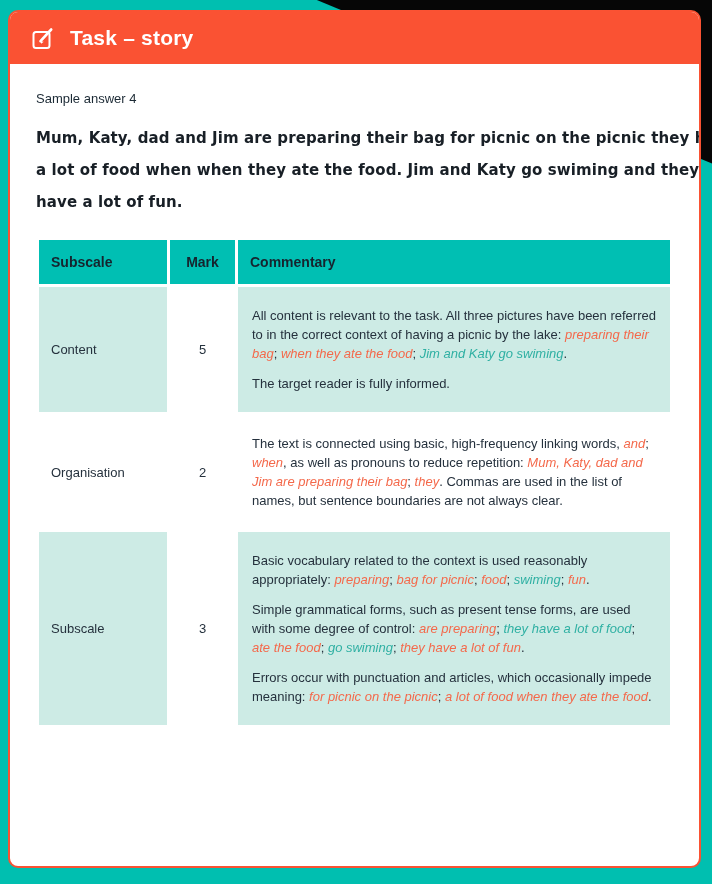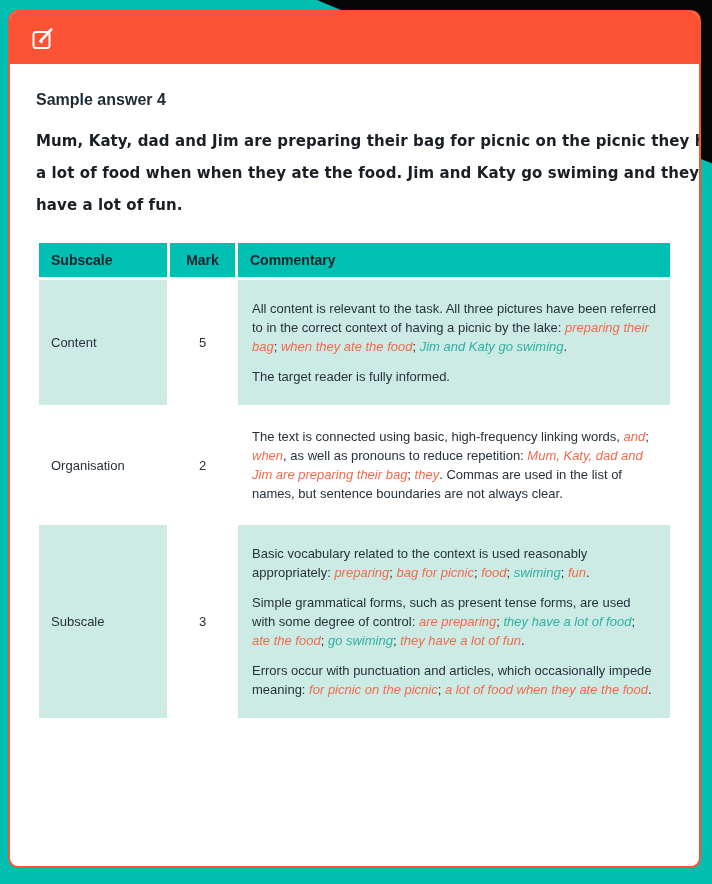--- a/index.html
+++ b/index.html
@@ -20,39 +20,39 @@
   }
   .titlebar{
     height:52px;background:#FA5233;display:flex;align-items:center;
     padding-left:20px;gap:13px;
   }
   .titlebar .title{
     color:#ffffff;font-size:21px;font-weight:700;letter-spacing:.2px;
   }
   .content{padding:0 26px;}
   .sample-heading{
-    margin-top:27px;font-size:16px;font-weight:700;color:#1C2A35;
+    margin-top:27px;font-size:13px;font-weight:400;color:#1C2A35;
   }
   .sample-text{
     margin-top:16px;color:#181F26;
     font-family:"DejaVu Sans", sans-serif;
     font-size:15px;font-weight:700;line-height:32px;white-space:nowrap;
     letter-spacing:.1px;
   }
   table.marking{
     margin-top:19px;width:100%;
     border-collapse:separate;border-spacing:3px;table-layout:fixed;
   }
   table.marking col.c-sub{width:128px;}
   table.marking col.c-mark{width:65px;}
   table.marking th{
     background:#00BFB3;color:#16242E;font-size:14px;font-weight:700;
     text-align:left;padding:2px 12px;vertical-align:middle;
   }
-  table.marking th.mark-col{text-align:center;padding:9px 4px;}
+  table.marking th.mark-col{text-align:center;padding:14px 4px;}
   table.marking td{
     font-size:13px;color:#25313D;vertical-align:middle;
   }
   tr.tinted td{background:#CDEBE5;}
   tr.plain td{background:#ffffff;}
   td.mark-cell{background:#ffffff !important;text-align:center;font-size:14px;}
   td.sub-cell{padding:12px 12px;font-size:14px;}
   td.comm-cell{padding:19px 14px;line-height:19px;}
   td.comm-cell p{margin:0 0 11px 0;}
   td.comm-cell p:last-child{margin-bottom:0;}
@@ -68,20 +68,21 @@
 
 <div class="card">
   <div class="titlebar">
     <span class="icon-wrap">
       <svg width="27" height="27" viewBox="0 0 27 27" fill="none">
         <rect x="3.5" y="7" width="16" height="16" rx="2.5" stroke="#ffffff" stroke-width="2"></rect>
         <path d="M10.5 16.2 L21.2 4.5" stroke="#ffffff" stroke-width="2.6" stroke-linecap="round"></path>
         <path d="M10.5 16.2 l3.2 0.6 -2.6 2.0 z" fill="#ffffff"></path>
       </svg>
     </span>
+    <span class="title">Task – story</span>
   </div>
 
   <div class="content">
     <div class="sample-heading">Sample answer 4</div>
 
     <div class="sample-text" id="sample-lines">
         <div>Mum, Katy, dad and Jim are preparing their bag for picnic on the picnic they have</div>
         <div>a lot of food when when they ate the food. Jim and Katy go swiming and they</div>
         <div>have a lot of fun.</div>
       </div>

